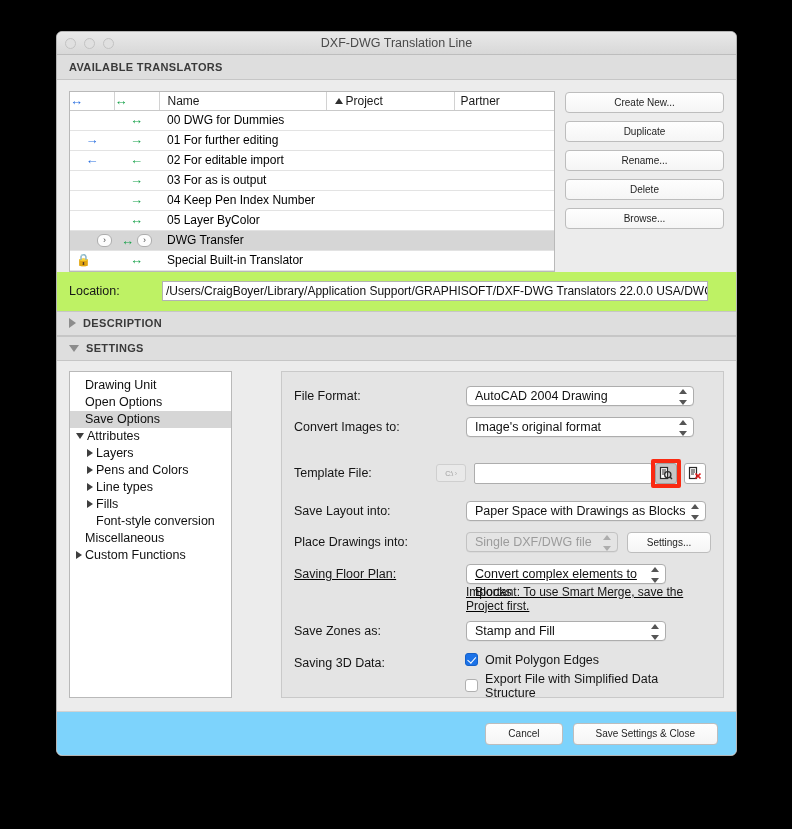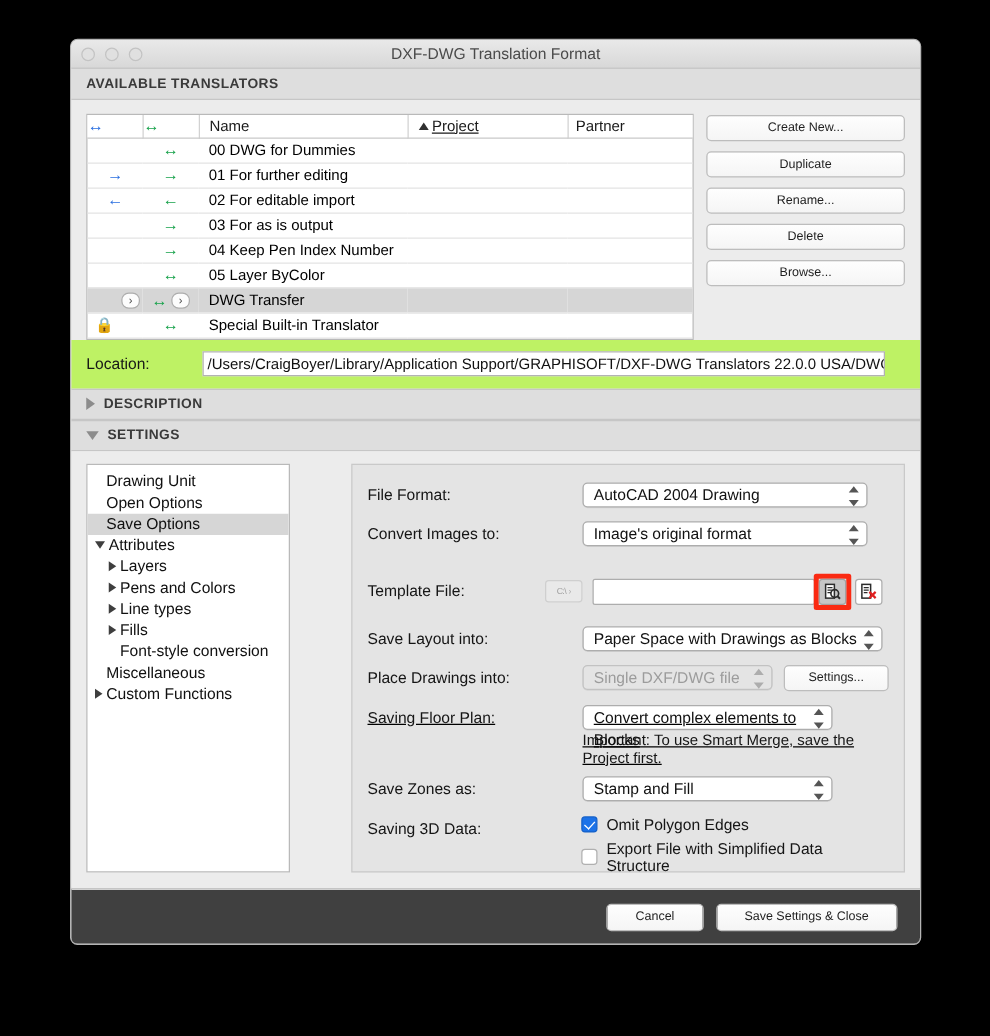--- a/index.html
+++ b/index.html
@@ -76,21 +76,21 @@
   table.tr-table th:last-child { border-right: none; }
   table.tr-table td {
     height: 20px; padding: 0;
     border-bottom: 1px solid #E3E3E3;
     color: #000; vertical-align: middle;
   }
   tr.row-sel td { background: #D6D6D6; }
   .c-flag { width: 44px; text-align: center; }
   .c-flag2 { width: 45px; text-align: center; }
   .c-name { padding-left: 8px !important; }
-  .c-proj { width: 128px; text-decoration: underline; }
+  .c-proj { width: 128px; }
   .c-part { width: 100px; padding-left: 6px !important; }
   .arrow { font-size: 13px; line-height: 1; }
   .ar-blue { color: #2A6FE0; }
   .ar-green { color: #18A24B; }
   .hdr-cell { padding-left: 8px; display: block; }
   .sort-tri {
     display: inline-block; width: 0; height: 0; margin-right: 3px;
     border-width: 0 4px 6px 4px; border-style: solid;
     border-color: transparent transparent #303030 transparent;
     vertical-align: 1px;
@@ -228,39 +228,39 @@
     border: solid #fff; border-width: 0 1.8px 1.8px 0;
     transform: rotate(42deg) translate(-0.5px,-1px);
   }
   .cb-label { font-size: 12.5px; color: #151515; }
   .settings-btn {
     width: 84px; height: 21px; line-height: 19px; margin-left: 9px;
   }
   
   #footer {
     position: absolute; left: 0; right: 0; bottom: 0;
-    height: 44px; background: #404040;
+    height: 44px; background: #7dd3fc;
     border-top: 1px solid #D2D2D2;
     display: flex; align-items: center; justify-content: flex-end;
     padding-right: 18px; gap: 10px;
   }
   .btn-foot { height: 22px; line-height: 20px; padding: 0 22px; }
 </style>
 </head>
 <body>
 
 <div id="window">
 
   <div id="titlebar">
     <div class="lights">
       <div class="light"></div>
       <div class="light"></div>
       <div class="light"></div>
     </div>
-    <div id="title">DXF-DWG Translation Format</div>
+    <div id="title">DXF-DWG Translation Line</div>
   </div>
 
   <div class="section-bar">
     <span>AVAILABLE TRANSLATORS</span>
   </div>
 
   <div id="translators">
     <div id="table-wrap">
       <table class="tr-table">
         <thead>

